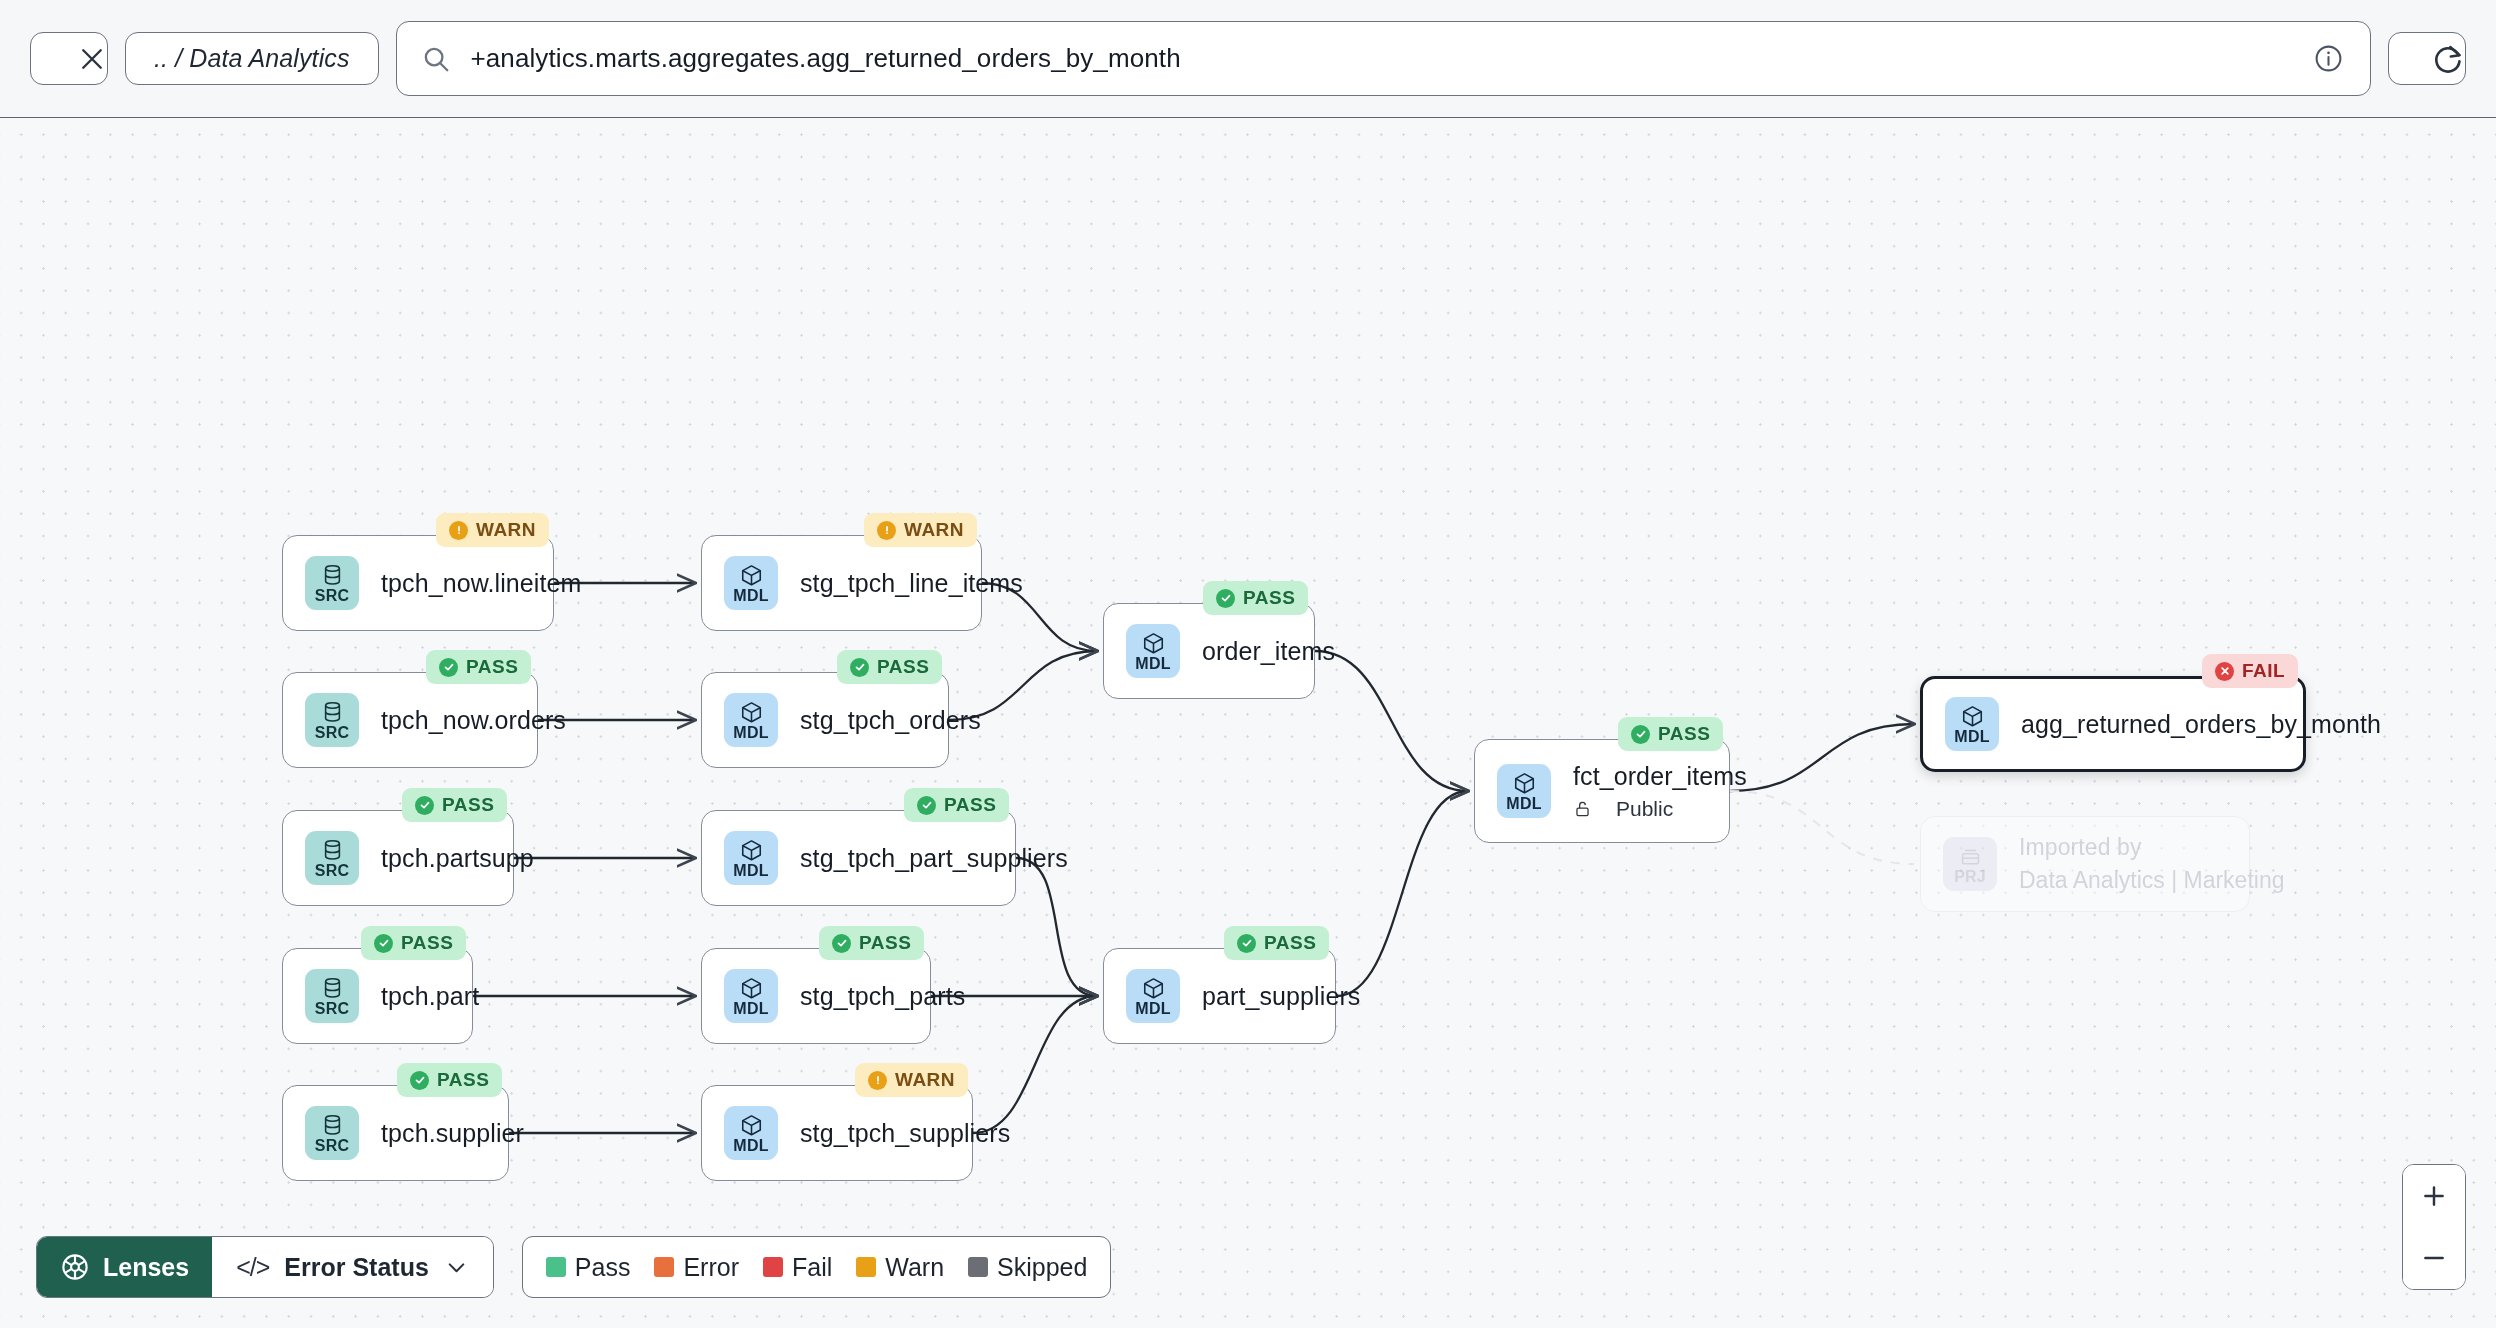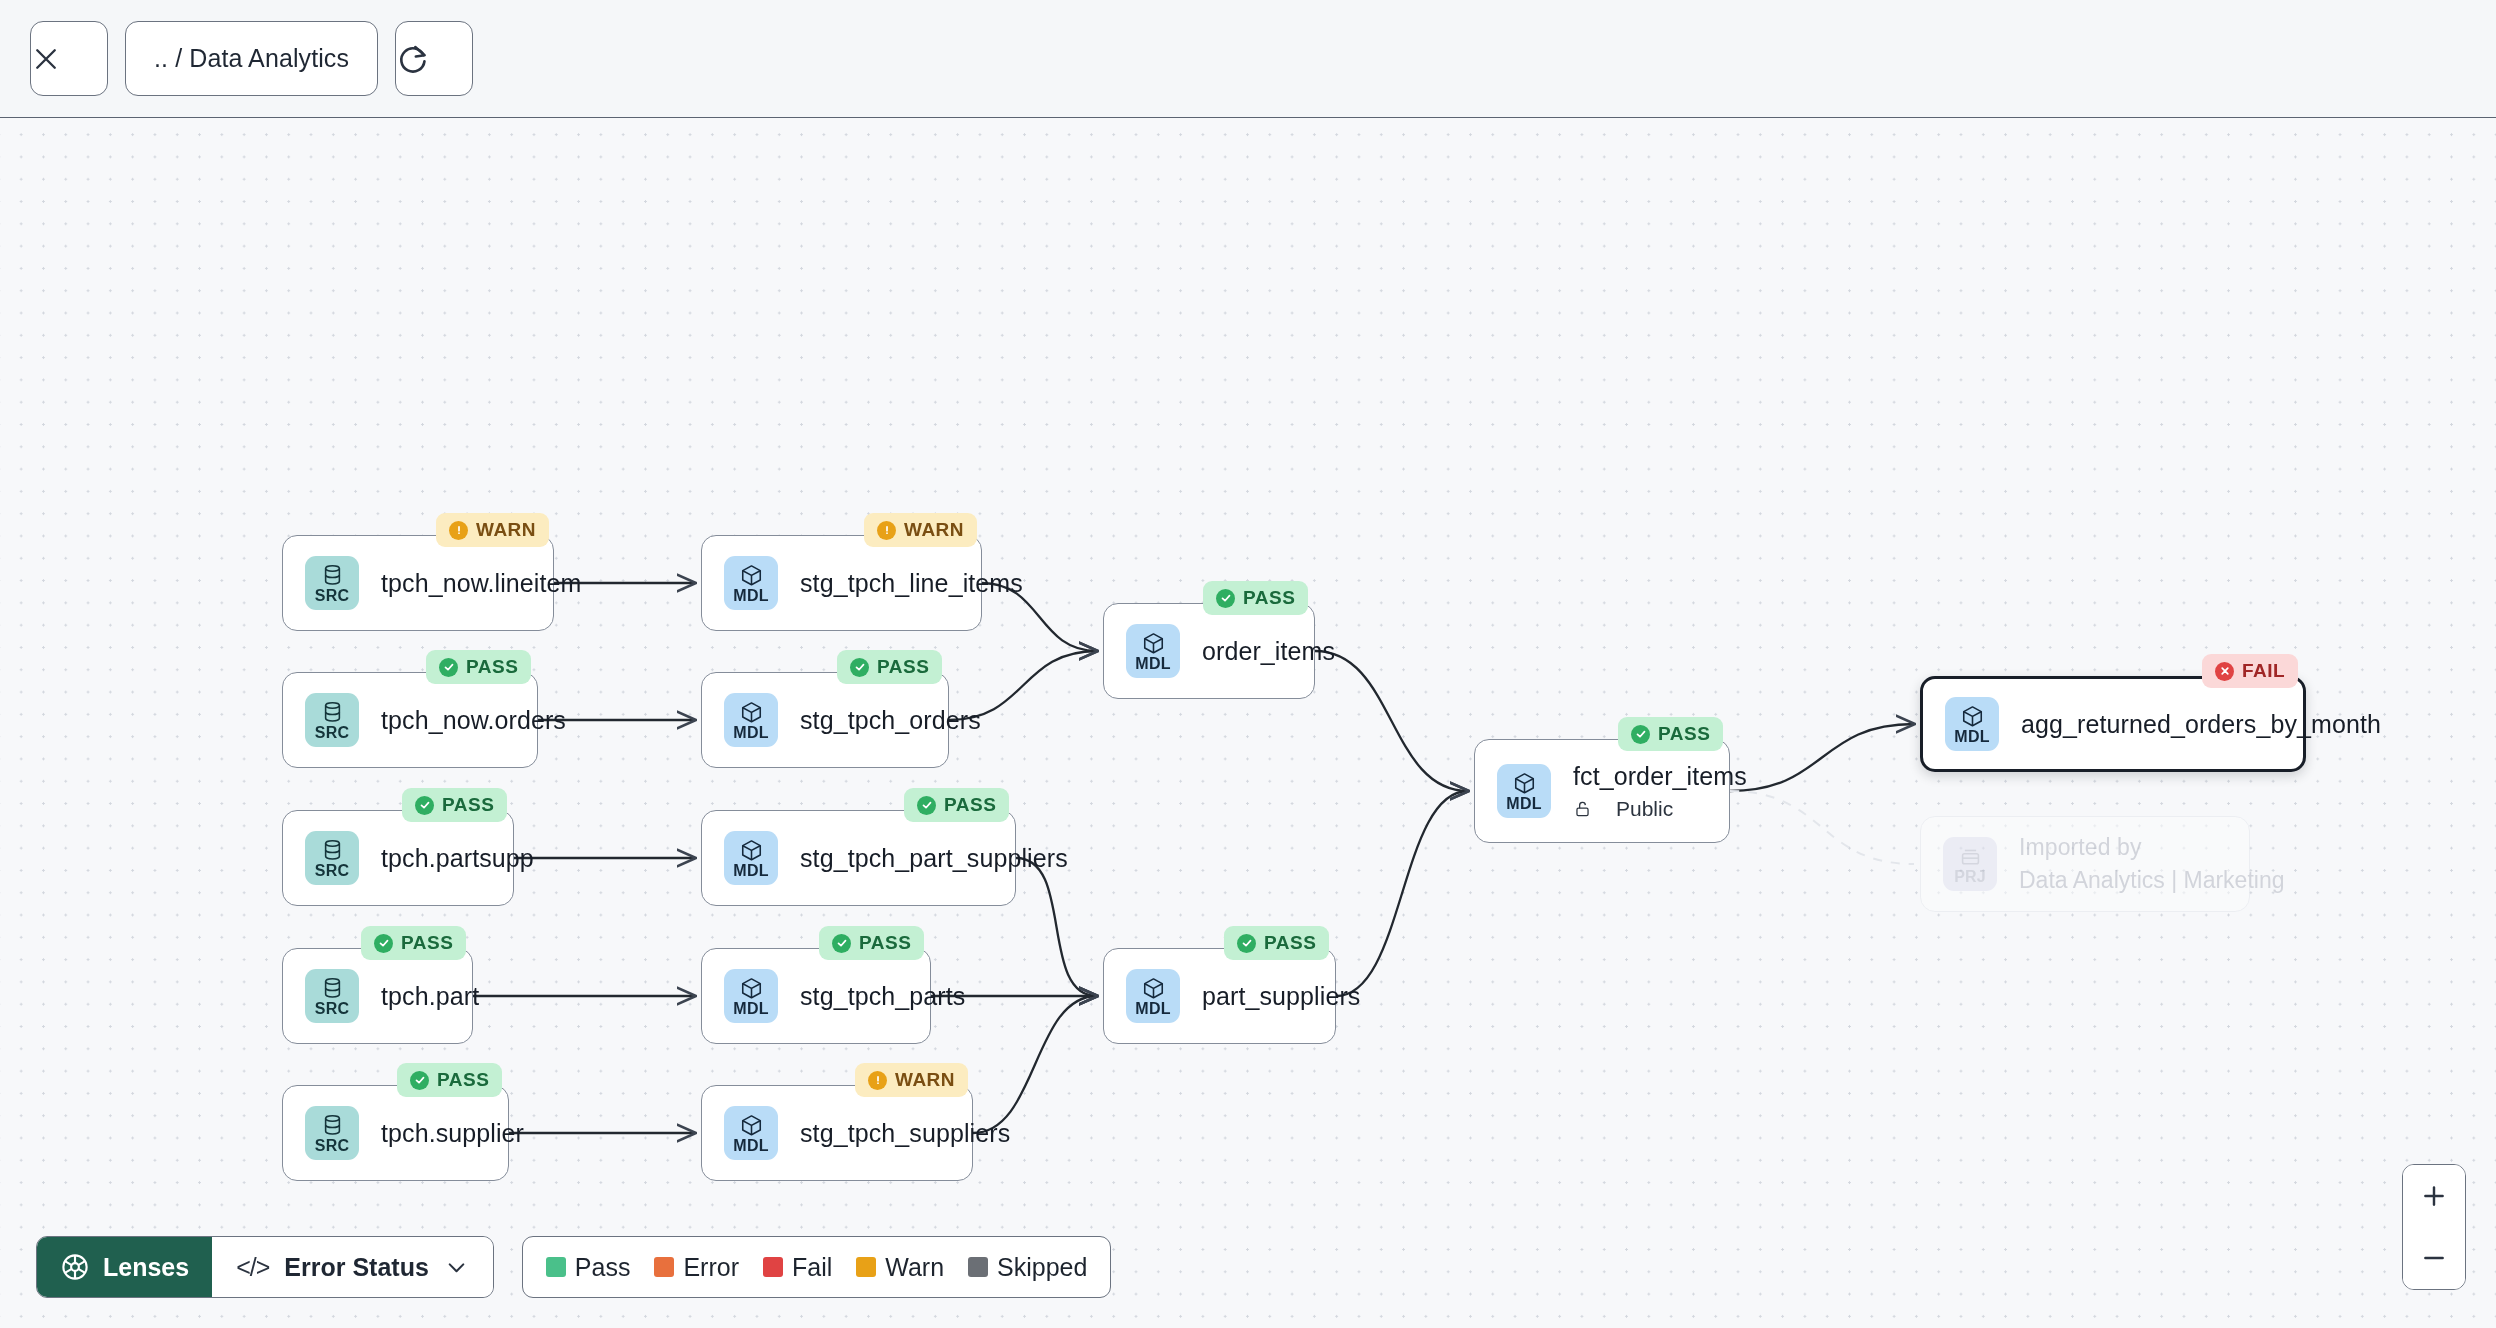--- a/index.html
+++ b/index.html
@@ -30,26 +30,27 @@
     display: flex;
     align-items: center;
     padding: 0 30px;
     gap: 17px;
     z-index: 40;
   }
   .tb-btn {
     background: #ffffff;
     border: 1.6px solid #6b7380;
     border-radius: 13px;
-    height: 75px;
+    height: 53px;
     display: flex;
     align-items: center;
-    justify-content: flex-start;
+    justify-content: flex-end;
     color: #2b3340;
     cursor: pointer;
+    font-style: italic;
   }
   #close-btn { width: 78px; }
   #close-btn svg { width: 30px; height: 30px; }
   #breadcrumb {
     padding: 0 28px;
     font-size: 25px;
     color: #1f2733;
     letter-spacing: .1px;
   }
   #searchbar {
@@ -237,20 +238,32 @@
   <div class="tb-btn" id="close-btn">
     <svg viewBox="0 0 24 24" fill="none" stroke="currentColor" stroke-width="1.9" stroke-linecap="round">
       <path d="M5 5 L19 19 M19 5 L5 19"></path>
     </svg>
   </div>
 
   <div class="tb-btn" id="breadcrumb">
     <span>.. / Data Analytics</span>
   </div>
 
+  <div id="searchbar">
+    <svg id="search-icon" viewBox="0 0 24 24" fill="none" stroke="currentColor" stroke-width="1.9" stroke-linecap="round">
+      <circle cx="10.5" cy="10.5" r="6.6"></circle>
+        <path d="M15.4 15.4 L21 21"></path>
+    </svg>
+    <span id="search-value" title="Search lineage">+analytics.marts.aggregates.agg_returned_orders_by_month</span>
+    <svg id="info-icon" viewBox="0 0 24 24" fill="none" stroke="currentColor" stroke-width="1.6">
+      <circle cx="12" cy="12" r="9.2"></circle>
+      <circle cx="12" cy="7.6" r="1.05" fill="currentColor" stroke="none"></circle>
+      <path d="M12 10.8 V16.8" stroke-linecap="round"></path>
+    </svg>
+  </div>
 
   <div class="tb-btn" id="refresh-btn">
     <svg viewBox="0 0 24 24" fill="none" stroke="currentColor" stroke-width="1.85" stroke-linecap="round" stroke-linejoin="round">
       <path d="M19.4 9.2 A8.2 8.2 0 1 0 20.1 13.6"></path>
       <path d="M13.6 3.6 L20.2 9.3 L14.0 10.2"></path>
     </svg>
   </div>
 </div>
 
 <div id="graph">

